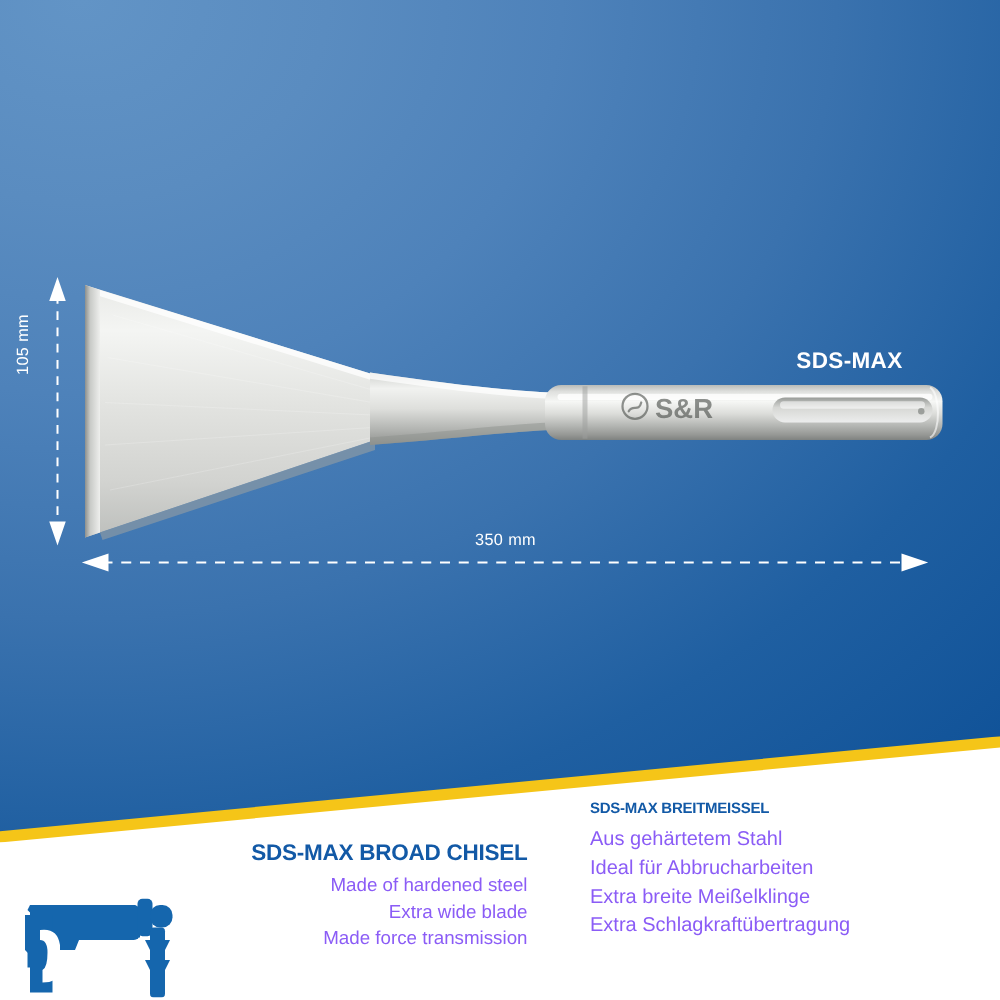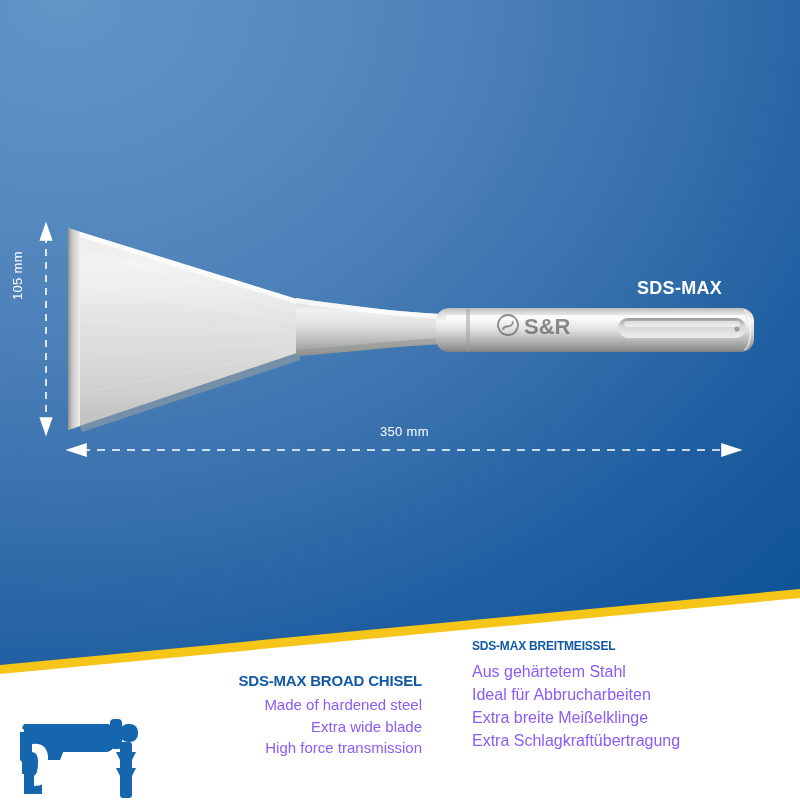--- a/index.html
+++ b/index.html
@@ -97,21 +97,21 @@
   }
   #col-de {
     left: 472px;
     top: 640px;
     width: 320px;
     text-align: left;
   }
   .col-title {
     color: #1259a6;
     font-weight: bold;
-    font-size: 15px;
+    font-size: 18px;
     letter-spacing: -0.2px;
     margin: 0 0 5px 0;
     line-height: 1.15;
   }
   #col-de .col-title { font-size: 12px; margin-bottom: 6px; }
   .col-line {
     color: #8b5cf6;
     font-size: 15px;
     line-height: 1.42;
     margin: 0;
@@ -256,21 +256,21 @@
       <rect x="108" y="40" width="12" height="56" rx="3"></rect>
       <polygon points="104,50 124,50 120,58 108,58"></polygon>
       <polygon points="104,66 124,66 120,74 108,74"></polygon>
     </g>
   </svg>
 
   <div class="col" id="col-en">
     <p class="col-title">SDS-MAX BROAD CHISEL</p>
     <p class="col-line">Made of hardened steel</p>
     <p class="col-line">Extra wide blade</p>
-    <p class="col-line">High force transmission</p>
+    <p class="col-line">Made force transmission</p>
   </div>
 
   <div class="col" id="col-de">
     <p class="col-title">SDS-MAX BREITMEISSEL</p>
     <p class="col-line">Aus gehärtetem Stahl</p>
     <p class="col-line">Ideal für Abbrucharbeiten</p>
     <p class="col-line">Extra breite Meißelklinge</p>
     <p class="col-line">Extra Schlagkraftübertragung</p>
   </div>
 

